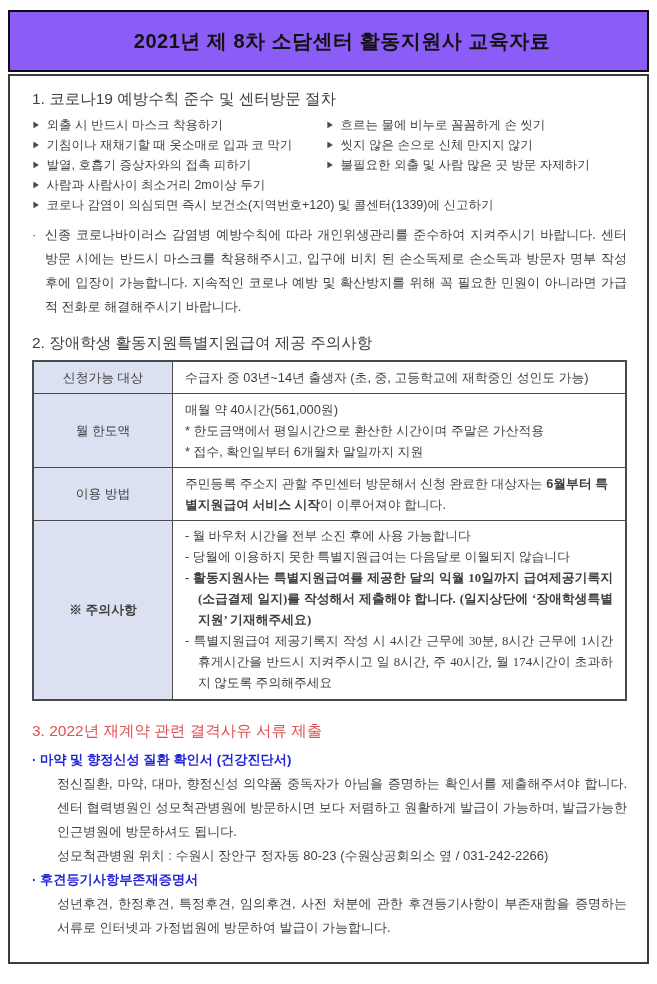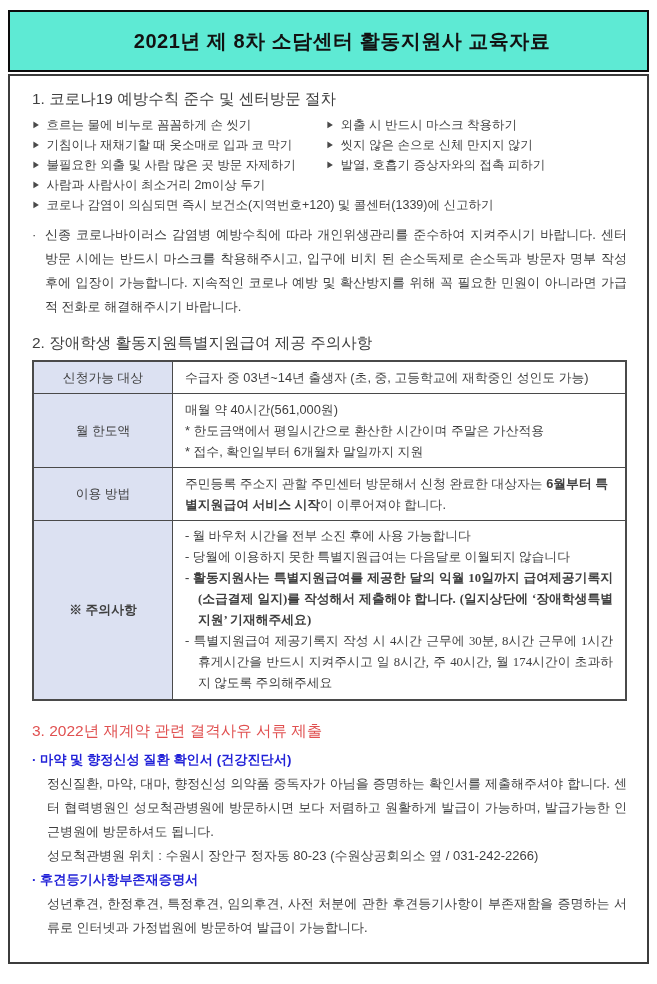--- a/index.html
+++ b/index.html
@@ -11,21 +11,21 @@
     position: relative;
     overflow: hidden;
   }
   .bold { font-weight: 700; }
 
   
   .header-box {
     position: absolute; left: 8px; top: 10px;
     width: 641px; height: 62px;
     box-sizing: border-box;
-    background: #5eead4;
+    background: #8b5cf6;
     border: 2px solid #0c0c0c;
     display: flex; align-items: center; justify-content: center; padding-left: 27px;
   }
   .doc-title {
     font-size: 20px; font-weight: 700; color: #121212;
     letter-spacing: 0.5px;
   }
 
   
   .main-box {
@@ -76,46 +76,46 @@
   }
   .tbl-td { padding: 5px 12px; line-height: 21px; }
   .dash-item { padding-left: 13px; text-indent: -13px; text-align: justify; font-family: Liberation Serif, serif; }
 
   
   .sec3-heading { margin-top: 20px; }
   .doc-item-title {
     color: #2222d8; font-weight: 700; font-size: 13.2px; line-height: 24px;
   }
   .doc-item-body {
-    margin-left: 15px; font-size: 13px; line-height: 24px; text-align: justify;
+    margin-left: 25px; font-size: 13px; line-height: 24px; text-align: justify;
   }
 </style>
 </head>
 <body>
 
 <div class="header-box">
   <span class="doc-title">2021년 제 8차 소담센터 활동지원사 교육자료</span>
 </div>
 
 <div class="main-box">
 
   <div class="sec-heading">1. 코로나19 예방수칙 준수 및 센터방문 절차</div>
 
   <div class="bullet-grid">
     <div class="bullet-pair">
+      <div class="bullet-line"><span class="bullet-marker">▶</span><span>외출 시 반드시 마스크 착용하기</span></div>
       <div class="bullet-line"><span class="bullet-marker">▶</span><span>흐르는 물에 비누로 꼼꼼하게 손 씻기</span></div>
-      <div class="bullet-line"><span class="bullet-marker">▶</span><span>외출 시 반드시 마스크 착용하기</span></div>
     </div>
     <div class="bullet-pair">
       <div class="bullet-line"><span class="bullet-marker">▶</span><span>기침이나 재채기할 때 옷소매로 입과 코 막기</span></div>
       <div class="bullet-line"><span class="bullet-marker">▶</span><span>씻지 않은 손으로 신체 만지지 않기</span></div>
     </div>
     <div class="bullet-pair">
+      <div class="bullet-line"><span class="bullet-marker">▶</span><span>발열, 호흡기 증상자와의 접촉 피하기</span></div>
       <div class="bullet-line"><span class="bullet-marker">▶</span><span>불필요한 외출 및 사람 많은 곳 방문 자제하기</span></div>
-      <div class="bullet-line"><span class="bullet-marker">▶</span><span>발열, 호흡기 증상자와의 접촉 피하기</span></div>
     </div>
     <div class="bullet-line"><span class="bullet-marker">▶</span><span>사람과 사람사이 최소거리 2m이상 두기</span></div>
     <div class="bullet-line"><span class="bullet-marker">▶</span><span>코로나 감염이 의심되면 즉시 보건소(지역번호+120) 및 콜센터(1339)에 신고하기</span></div>
   </div>
 
   <div class="para-block">
     <span class="para-marker">·</span>
     <span class="para-text">신종 코로나바이러스 감염병 예방수칙에 따라 개인위생관리를 준수하여 지켜주시기 바랍니다. 센터방문 시에는 반드시 마스크를 착용해주시고, 입구에 비치 된 손소독제로 손소독과 방문자 명부 작성 후에 입장이 가능합니다. 지속적인 코로나 예방 및 확산방지를 위해 꼭 필요한 민원이 아니라면 가급적 전화로 해결해주시기 바랍니다.</span>
   </div>
 

